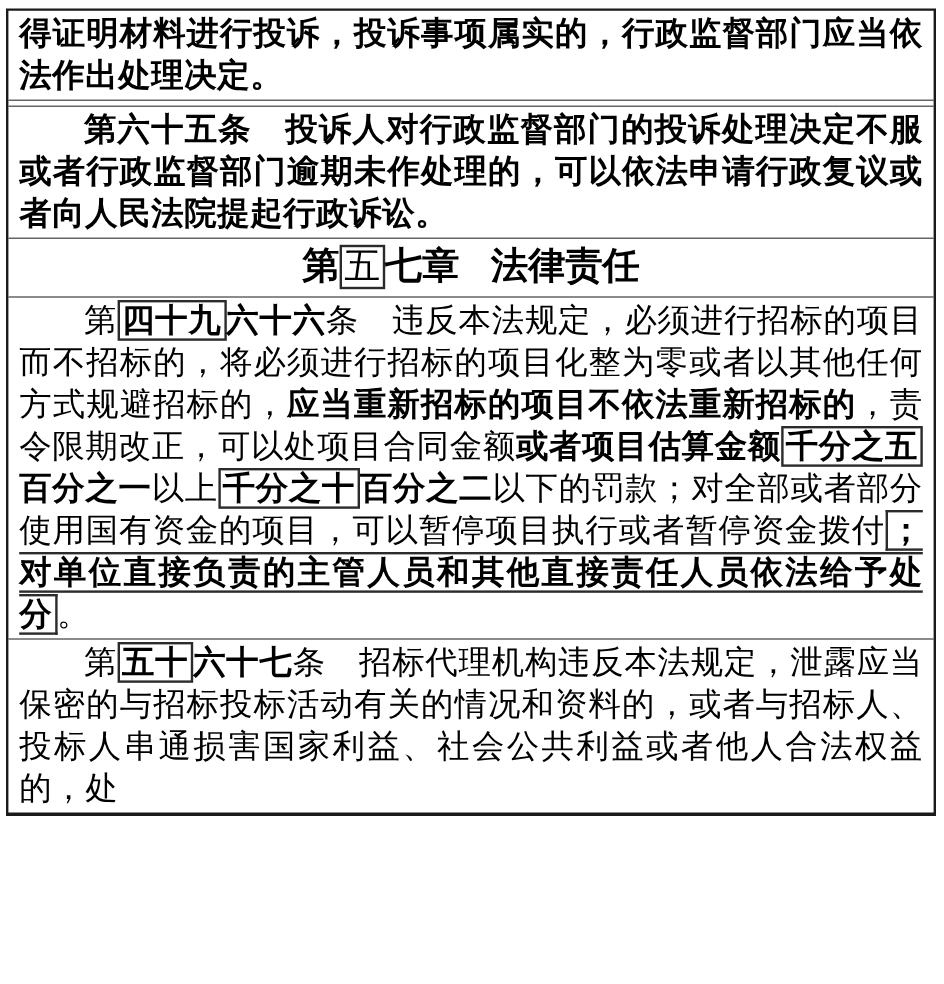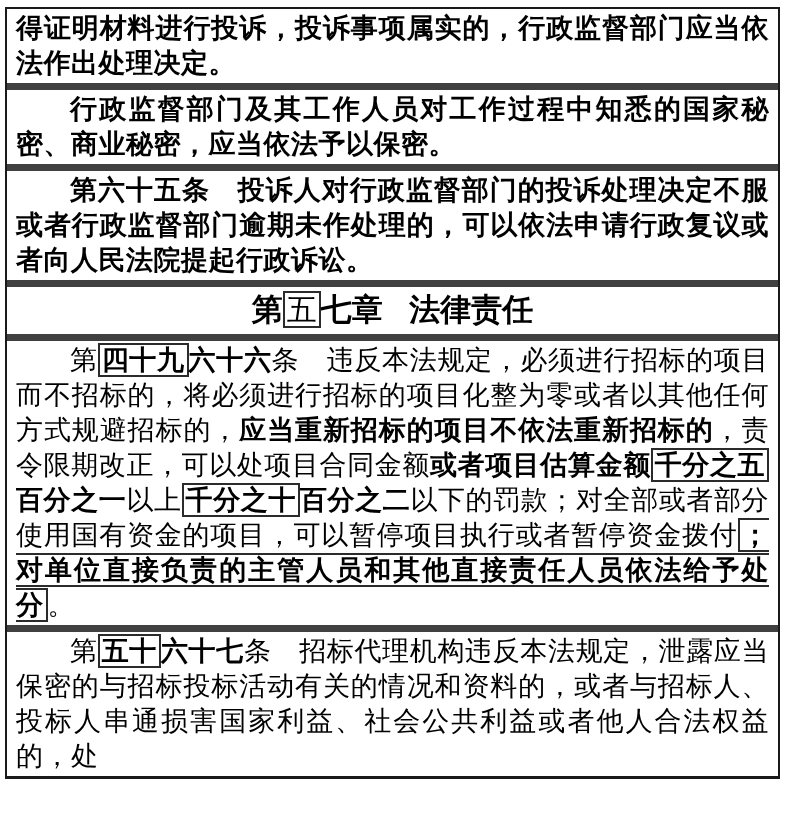--- a/index.html
+++ b/index.html
@@ -23,21 +23,21 @@
     position: absolute;
     left: 5px;
     top: 7px;
     width: 775px;
     border: 2px solid #1a1a1a;
     border-bottom-width: 3px;
     background: #ffffff;
     box-sizing: border-box;
   }
   .cell {
-    border-bottom: 7px solid #404040;
+    border-bottom: 1px solid #404040;
     padding: 2px 9px 2px 9px;
     overflow: hidden;
   }
   .cell:last-child {
     border-bottom: none;
   }
   .para {
     margin: 0;
     font-size: 27px;
     line-height: 35px;
@@ -95,21 +95,20 @@
 <body>
 
 <div class="page">
   <div class="doc-table">
 
     <div class="cell hei">
       <p class="para">得证明材料进行投诉，投诉事项属实的，行政监督部门应当依法作出处理决定。</p>
     </div>
 
     <div class="cell hei">
-      <p class="para indent">行政监督部门及其工作人员对工作过程中知悉的国家秘密、商业秘密，应当依法予以保密。</p>
     </div>
 
     <div class="cell hei">
       <p class="para indent">第六十五条　投诉人对行政监督部门的投诉处理决定不服或者行政监督部门逾期未作处理的，可以依法申请行政复议或者向人民法院提起行政诉讼。</p>
     </div>
 
     <div class="cell chapter">
       <p class="heading">
         <span class="h-t">第</span><span class="del">五</span><span class="ins">七</span><span class="h-t">章</span><span class="h-t title-gap">法律责任</span>
       </p>

